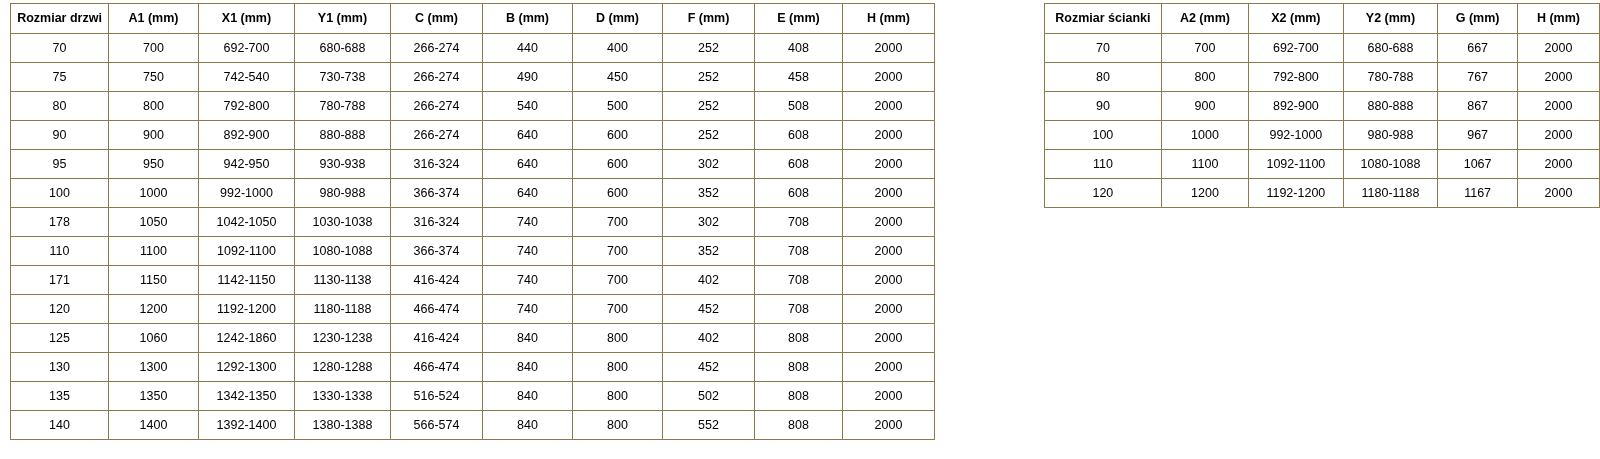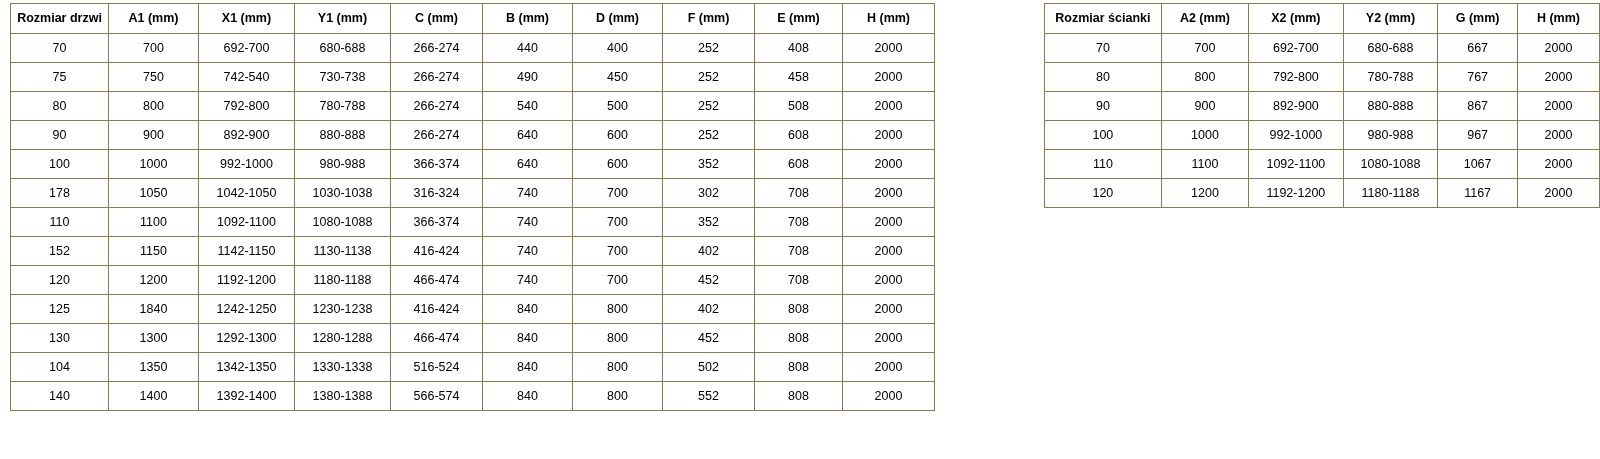--- a/index.html
+++ b/index.html
@@ -147,20 +147,32 @@
           <td>892-900</td>
           <td>880-888</td>
           <td>266-274</td>
           <td>640</td>
           <td>600</td>
           <td>252</td>
           <td>608</td>
           <td>2000</td>
         </tr>
         <tr>
+          <td>95</td>
+          <td>950</td>
+          <td>942-950</td>
+          <td>930-938</td>
+          <td>316-324</td>
+          <td>640</td>
+          <td>600</td>
+          <td>302</td>
+          <td>608</td>
+          <td>2000</td>
+        </tr>
+        <tr>
           <td>100</td>
           <td>1000</td>
           <td>992-1000</td>
           <td>980-988</td>
           <td>366-374</td>
           <td>640</td>
           <td>600</td>
           <td>352</td>
           <td>608</td>
           <td>2000</td>
@@ -183,21 +195,21 @@
           <td>1092-1100</td>
           <td>1080-1088</td>
           <td>366-374</td>
           <td>740</td>
           <td>700</td>
           <td>352</td>
           <td>708</td>
           <td>2000</td>
         </tr>
         <tr>
-          <td>152</td>
+          <td>171</td>
           <td>1150</td>
           <td>1142-1150</td>
           <td>1130-1138</td>
           <td>416-424</td>
           <td>740</td>
           <td>700</td>
           <td>402</td>
           <td>708</td>
           <td>2000</td>
         </tr>
@@ -208,22 +220,22 @@
           <td>1180-1188</td>
           <td>466-474</td>
           <td>740</td>
           <td>700</td>
           <td>452</td>
           <td>708</td>
           <td>2000</td>
         </tr>
         <tr>
           <td>125</td>
-          <td>1840</td>
-          <td>1242-1250</td>
+          <td>1060</td>
+          <td>1242-1860</td>
           <td>1230-1238</td>
           <td>416-424</td>
           <td>840</td>
           <td>800</td>
           <td>402</td>
           <td>808</td>
           <td>2000</td>
         </tr>
         <tr>
           <td>130</td>
@@ -231,21 +243,21 @@
           <td>1292-1300</td>
           <td>1280-1288</td>
           <td>466-474</td>
           <td>840</td>
           <td>800</td>
           <td>452</td>
           <td>808</td>
           <td>2000</td>
         </tr>
         <tr>
-          <td>104</td>
+          <td>135</td>
           <td>1350</td>
           <td>1342-1350</td>
           <td>1330-1338</td>
           <td>516-524</td>
           <td>840</td>
           <td>800</td>
           <td>502</td>
           <td>808</td>
           <td>2000</td>
         </tr>

